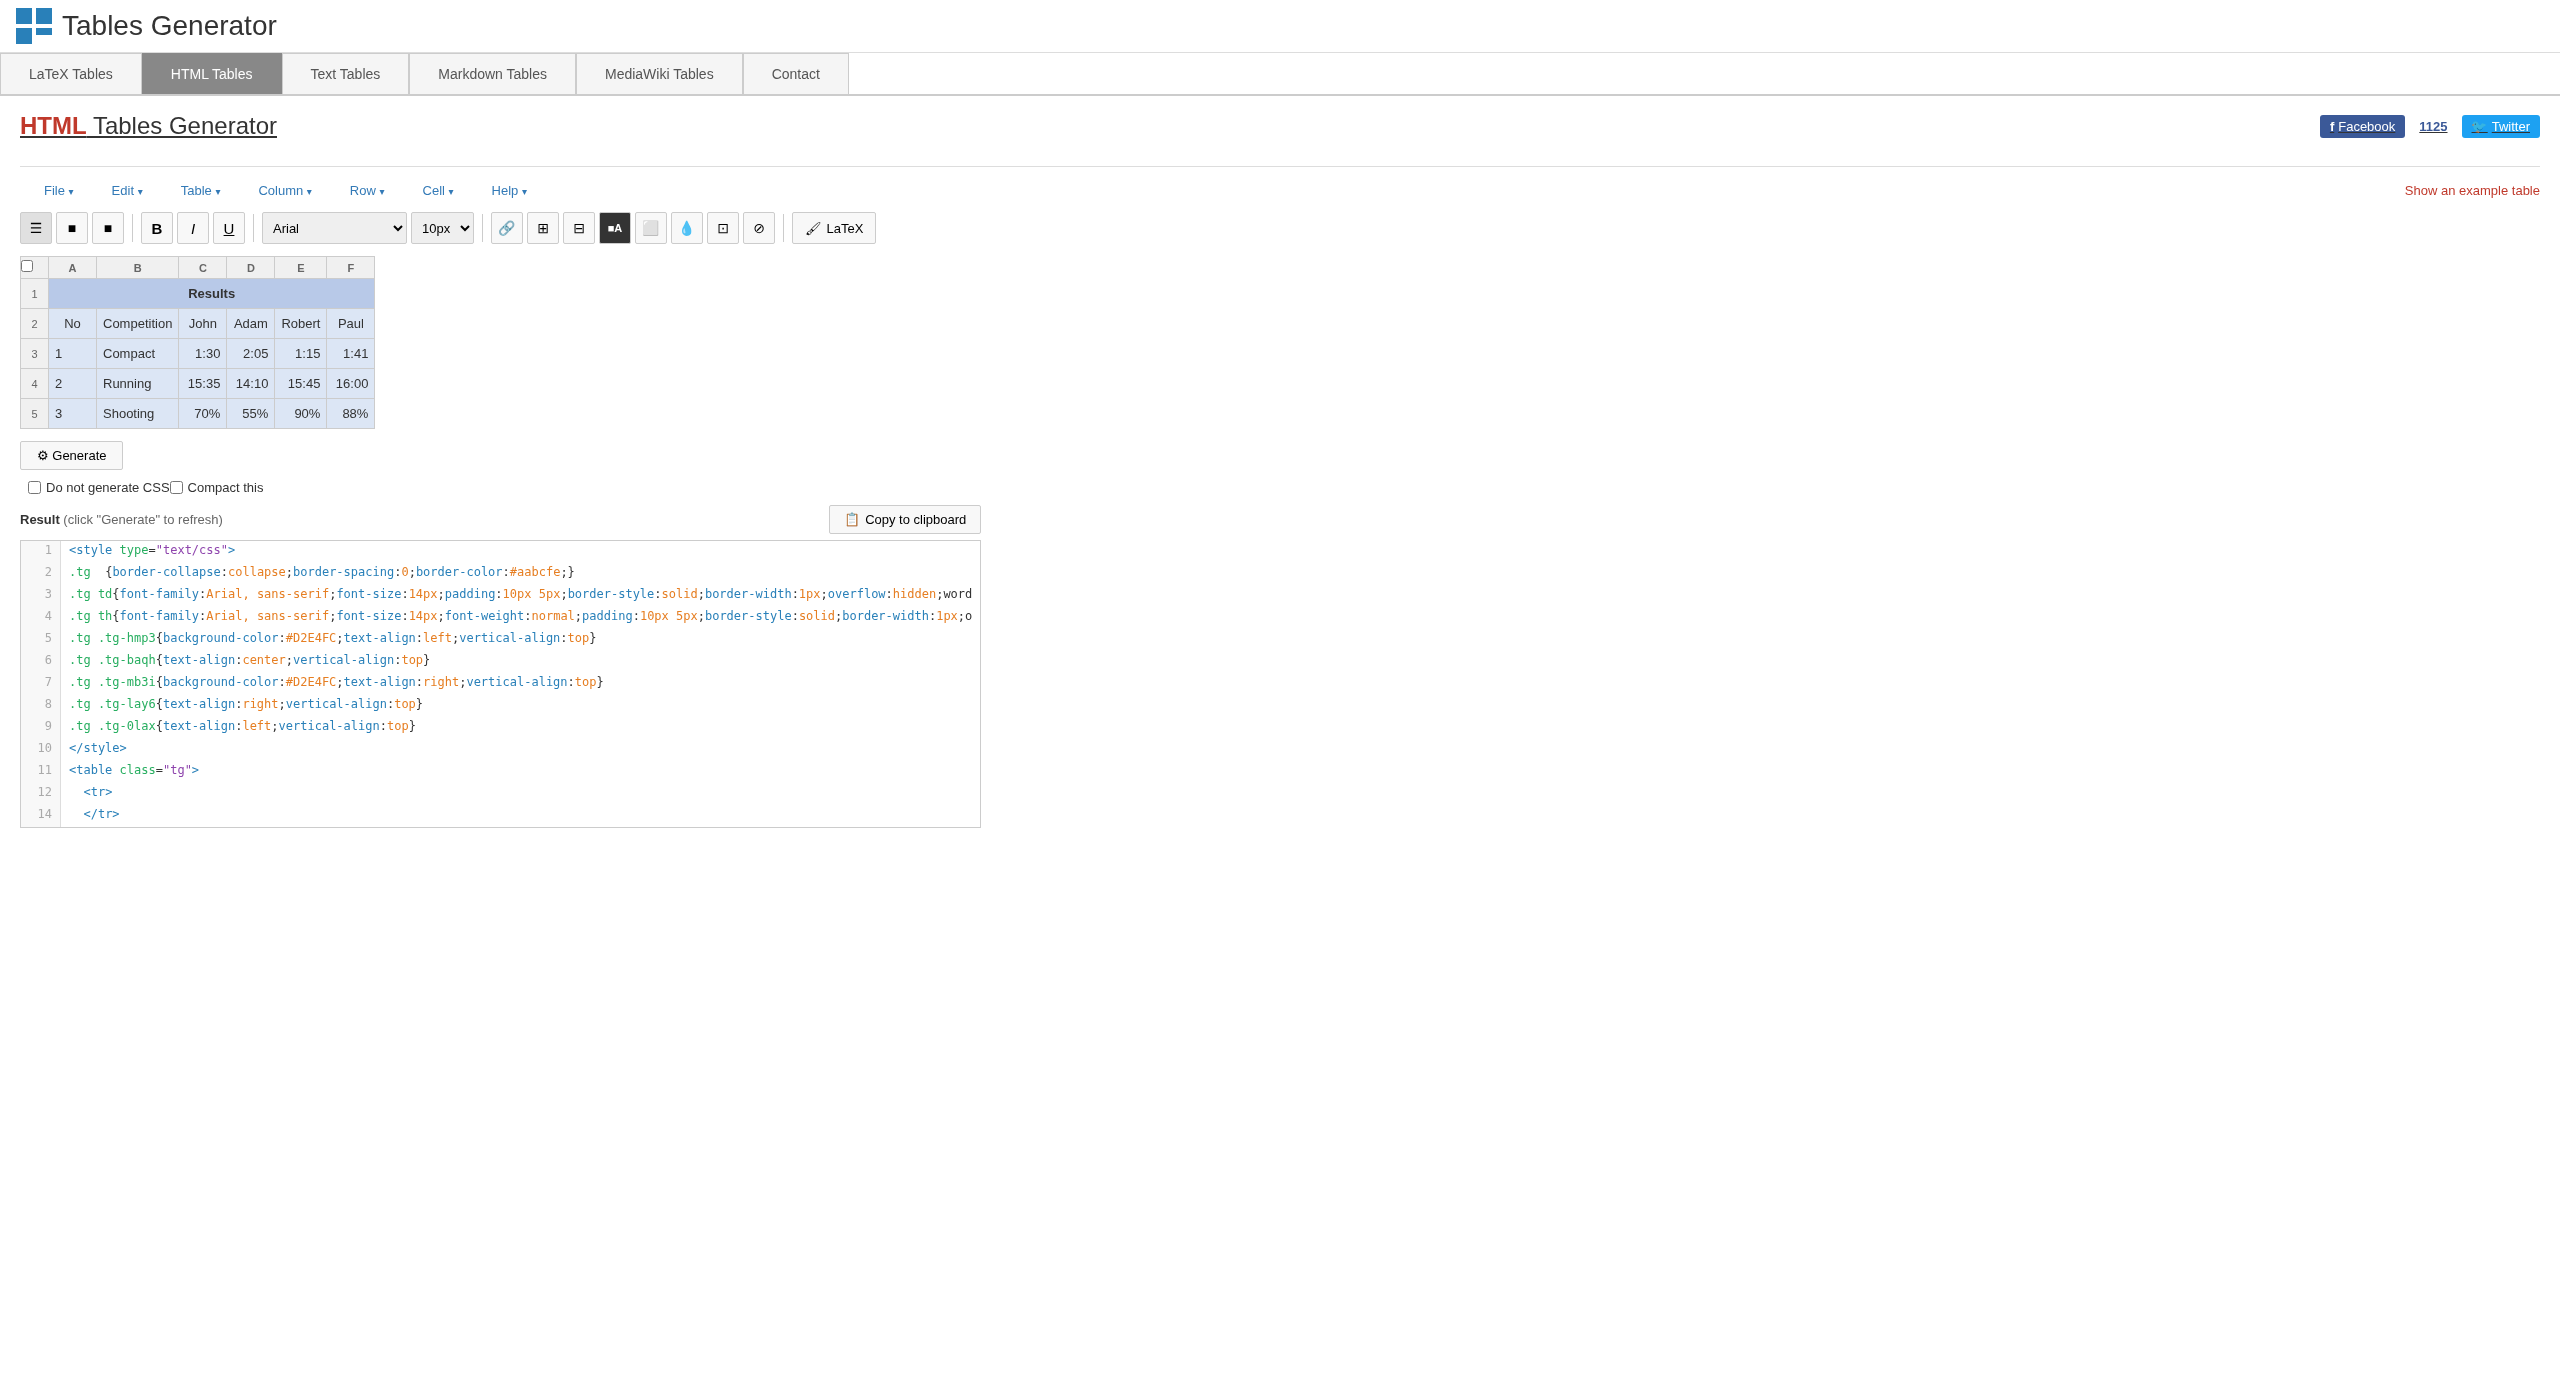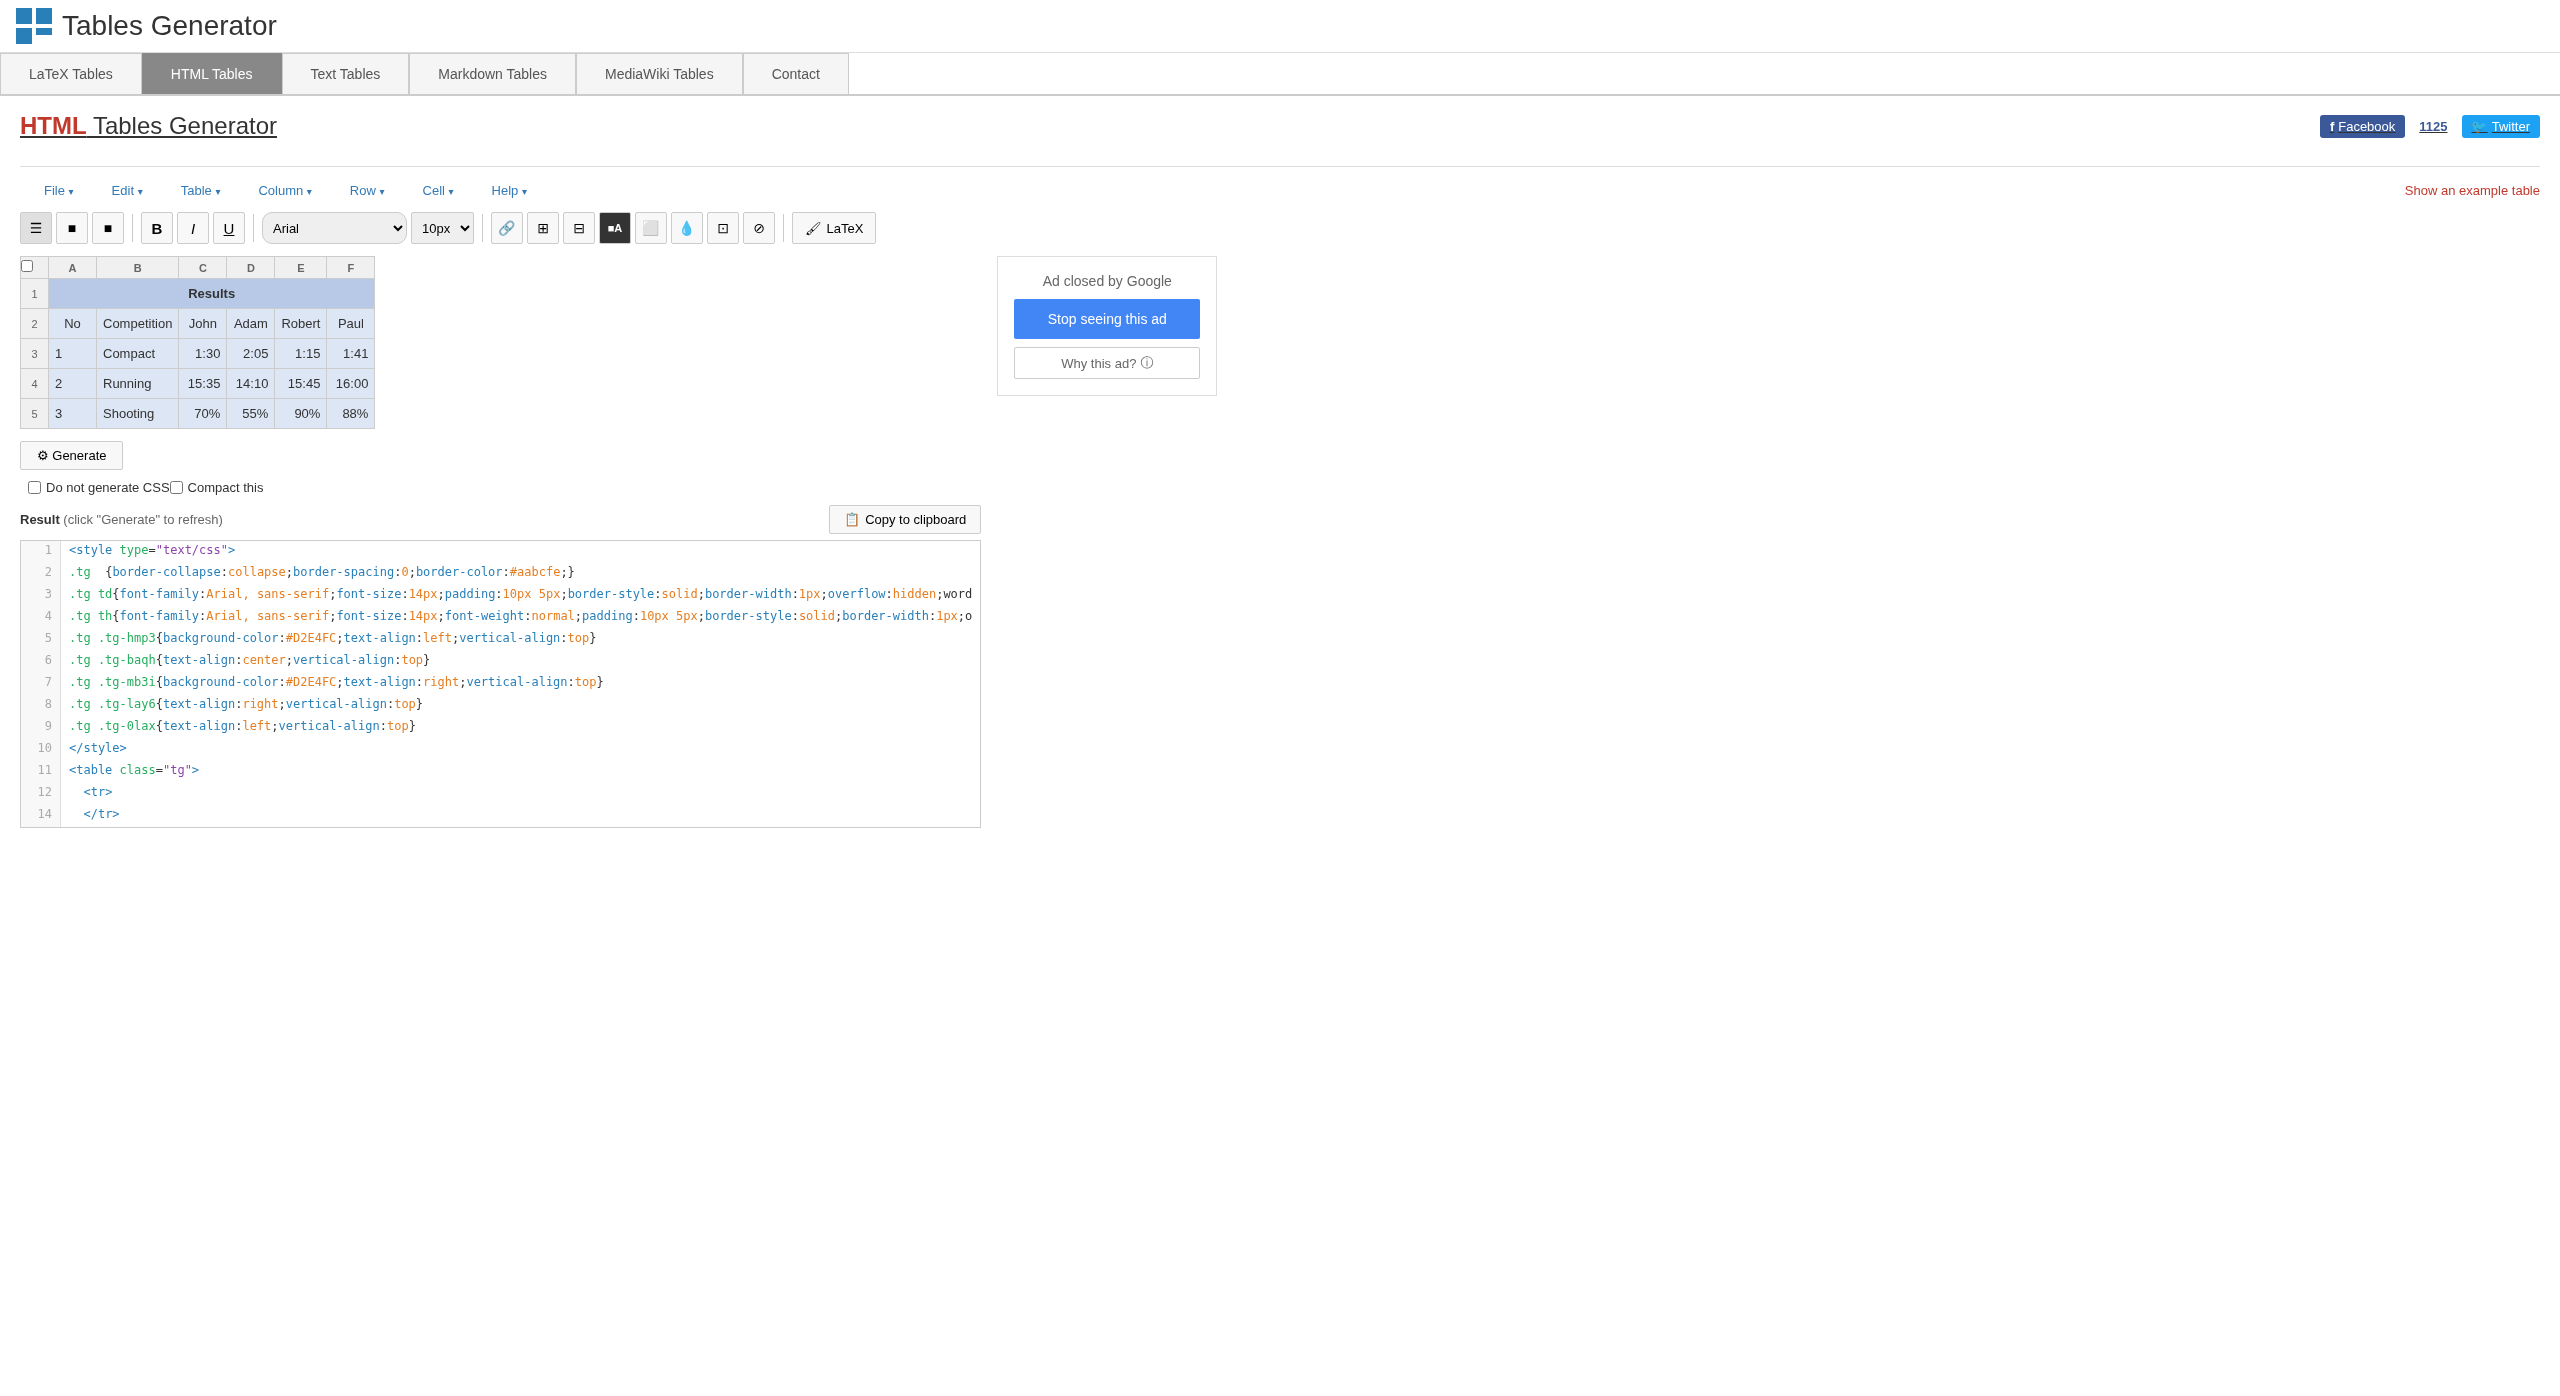--- a/index.html
+++ b/index.html
@@ -32,21 +32,21 @@
     #toolbar { display: flex; align-items: center; gap: 6px; margin-bottom: 10px; flex-wrap: wrap; }
     .menu-btn { padding: 4px 8px; background: none; border: none; color: #337ab7; cursor: pointer; font-size: 13px; margin-left: 16px; }
     .menu-arrow { font-size: 10px; }
     .show-example { color: #c0392b; cursor: pointer; font-size: 13px; margin-left: auto; }
 
     
     #icon-toolbar { display: flex; align-items: center; gap: 4px; margin-bottom: 12px; flex-wrap: wrap; }
     .icon-btn { width: 32px; height: 32px; border: 1px solid #ccc; background: #f8f8f8; cursor: pointer; display: flex; align-items: center; justify-content: center; font-size: 14px; border-radius: 2px; }
     .icon-btn.active { background: #e0e0e0; }
     .icon-separator { width: 1px; height: 28px; background: #ccc; margin: 0 4px; }
-    .font-select { height: 32px; border: 1px solid #ccc; padding: 0 6px; font-size: 13px; border-radius: 10px; }
+    .font-select { height: 32px; border: 1px solid #ccc; padding: 0 6px; font-size: 13px; border-radius: 2px; }
     .size-select { height: 32px; border: 1px solid #ccc; padding: 0 6px; font-size: 13px; border-radius: 2px; }
     .theme-btn { height: 32px; padding: 0 12px; border: 1px solid #ccc; background: #f8f8f8; cursor: pointer; font-size: 13px; border-radius: 2px; display: flex; align-items: center; gap: 5px; }
 
     
     #table-editor-area { display: flex; gap: 16px; }
     #table-container { flex: 0 0 auto; }
     #ad-panel { flex: 0 0 220px; }
 
     
     #spreadsheet { border-collapse: collapse; font-size: 13px; }
@@ -322,24 +322,14 @@
           <span class="line-num">12</span>
           <span class="line-content">  <span class="tag-blue">&lt;tr&gt;</span></span>
         </div>
         <div class="code-line">
           <span class="line-num">14</span>
           <span class="line-content">  <span class="tag-blue">&lt;/tr&gt;</span></span>
         </div>
       </div>
     </div>
 
-    <div id="ad-panel">
-      <div id="ad-closed">
-        <div id="ad-closed-text">Ad closed by Google</div>
-        <button id="stop-ad-btn">Stop seeing this ad</button>
-        <button id="why-ad-btn">
-          <span>Why this ad?</span>
-          <span>ⓘ</span>
-        </button>
-      </div>
-    </div>
   </div>
 </div>
 
 </body></html>

